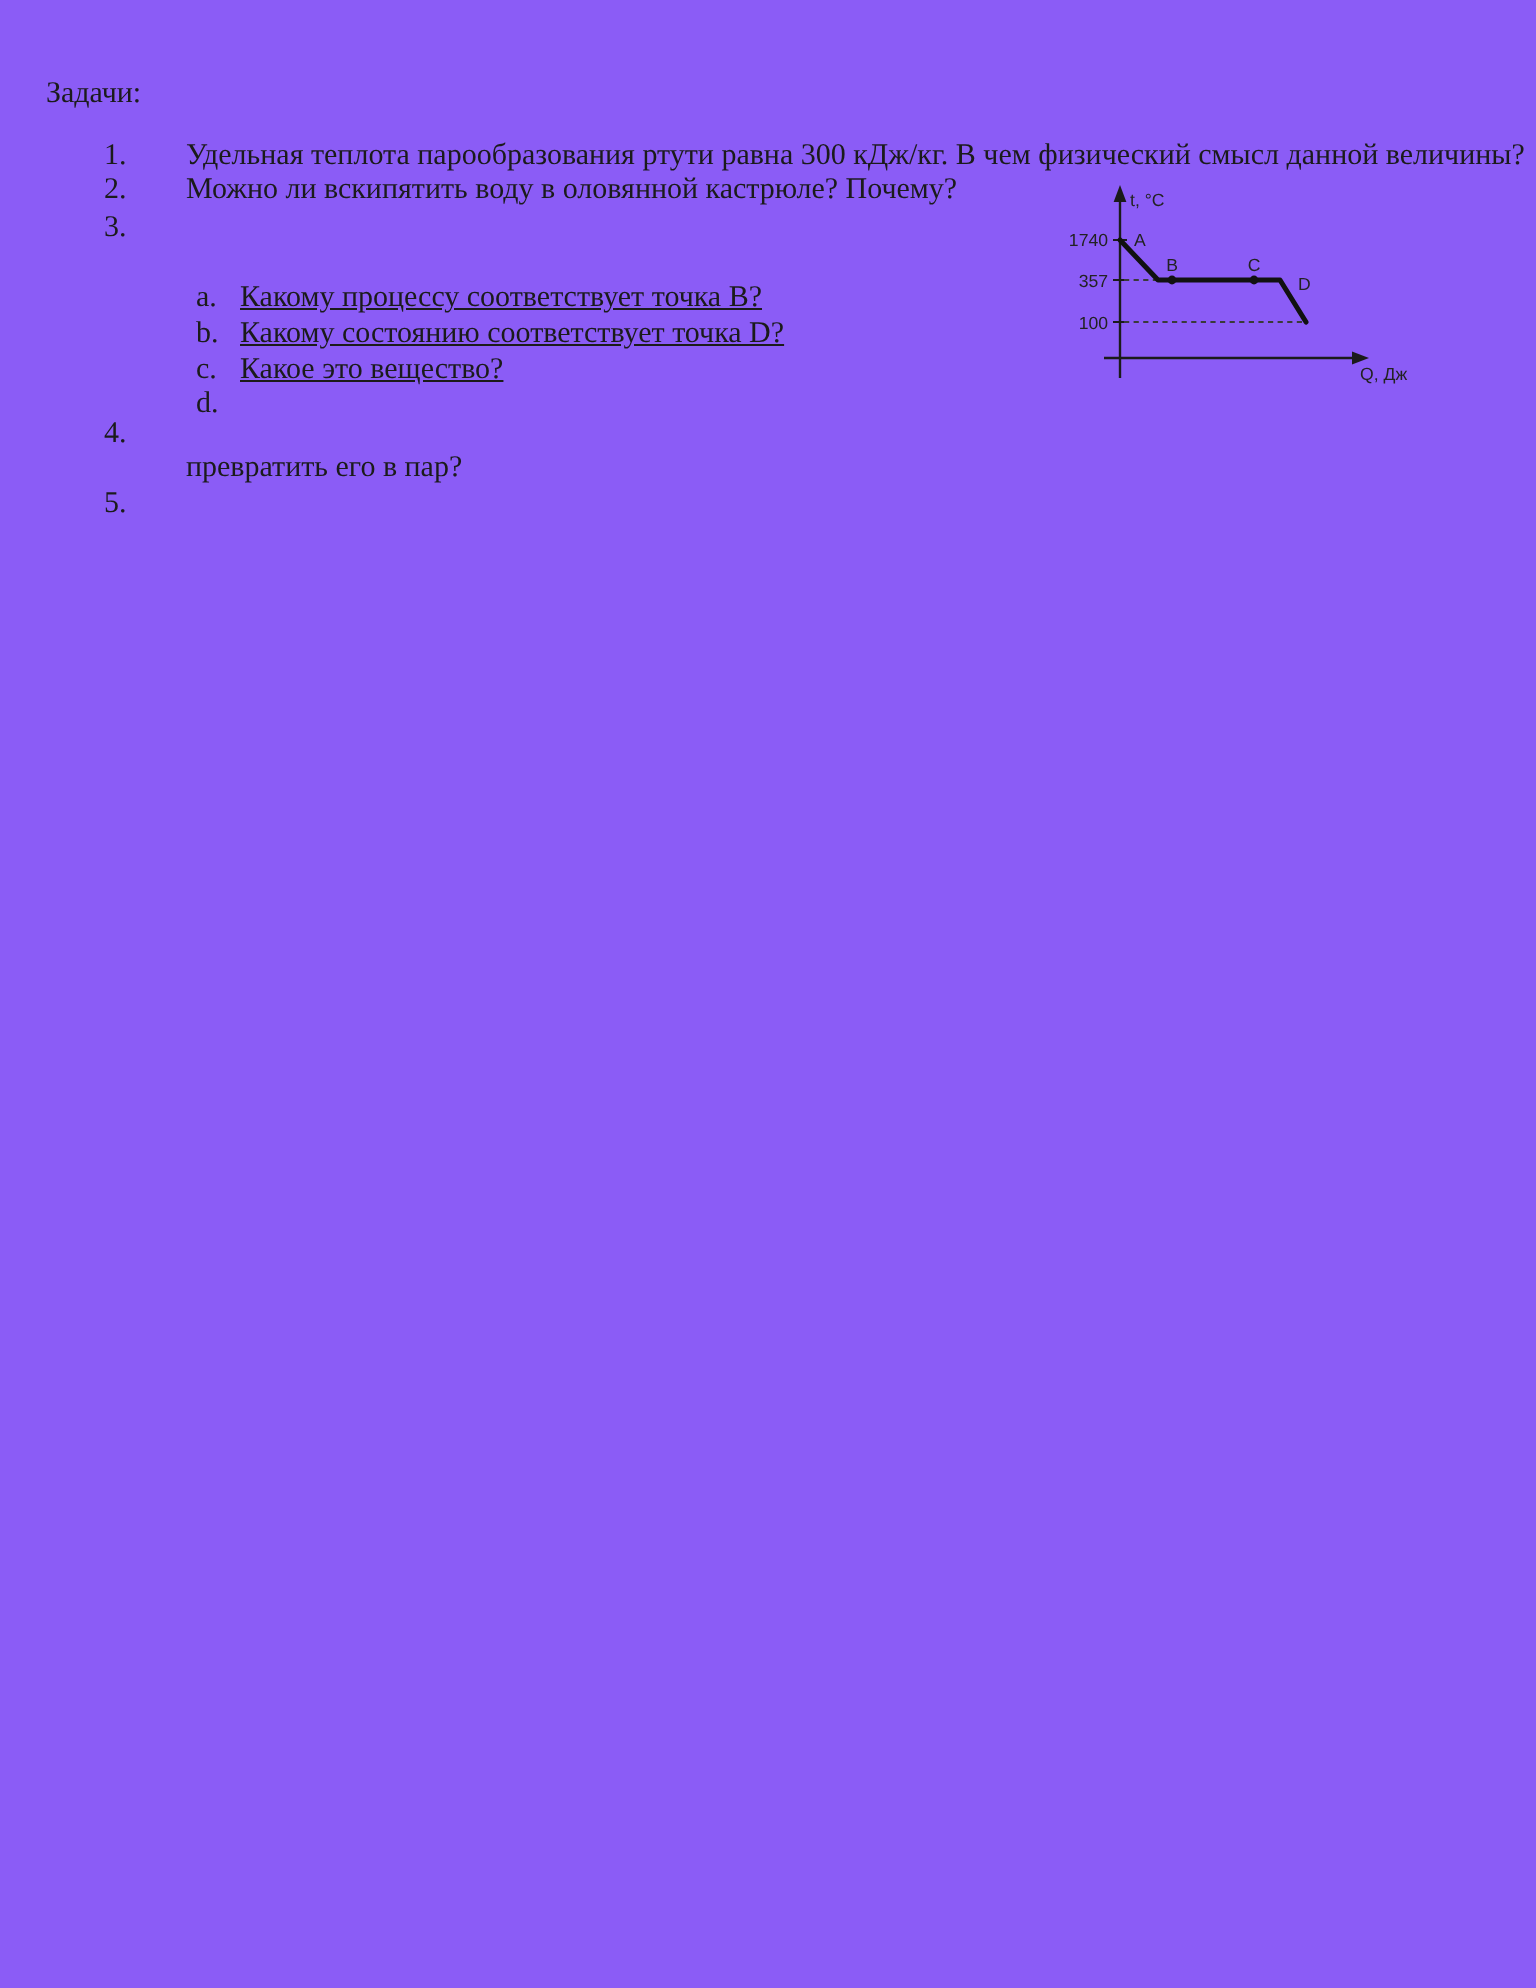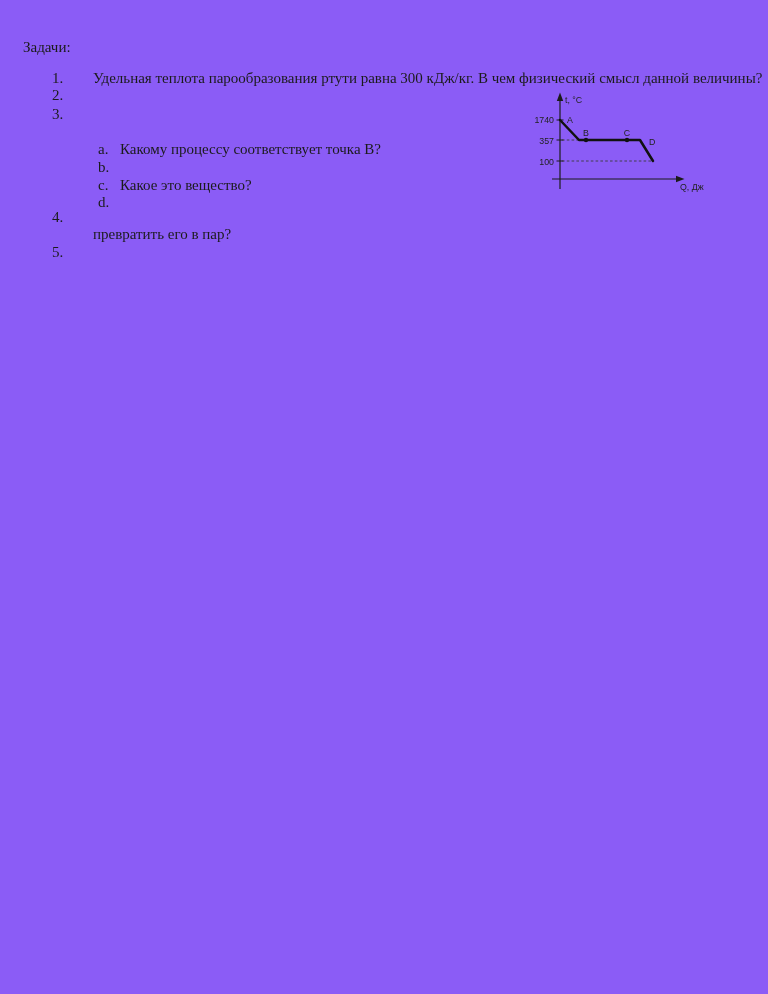--- a/index.html
+++ b/index.html
@@ -15,21 +15,21 @@
     position:absolute;
     font-size:15px;
     line-height:17px;
     white-space:nowrap;
     color:#1b1b1b;
   }
   .stretch{word-spacing:5px;}
   .num{left:52px;}
   .body-col{left:93px;}
   .sub-letter{left:98px;}
-  .sub-col{left:120px;}
+  .sub-col{left:120px;text-decoration:underline;}
   
   .graph{position:absolute;left:523px;top:90px;}
   .ax{stroke:#1b1b1b;stroke-width:1.2;}
   .tick{stroke:#1b1b1b;stroke-width:1;}
   .dash{stroke:#3a3a3a;stroke-width:0.9;stroke-dasharray:2.6 2.2;}
   .curve{fill:none;stroke:#111;stroke-width:2.5;stroke-linejoin:round;stroke-linecap:round;}
   .dot{fill:#111;}
   .arrow{fill:#1b1b1b;}
   .glbl{font-family:"Liberation Sans",sans-serif;font-size:8.8px;fill:#222;}
 </style>
@@ -37,27 +37,29 @@
 <body>
 
 <div class="doc">
 
   <div class="txt" style="left:23px;top:39px">Задачи:</div>
 
   <div class="txt num" style="top:70px">1.</div>
   <div class="txt body-col" style="top:70px">Удельная теплота парообразования ртути равна 300 кДж/кг. В чем физический смысл данной величины?</div>
 
   <div class="txt num" style="top:87px">2.</div>
+  <div class="txt body-col" style="top:87px">Можно ли вскипятить воду в оловянной кастрюле? Почему?</div>
 
   <div class="txt num" style="top:106px">3.</div>
 
   <div class="txt sub-letter" style="top:141px">a.</div>
   <div class="txt sub-col" style="top:141px">Какому процессу соответствует точка В?</div>
 
   <div class="txt sub-letter" style="top:159px">b.</div>
+  <div class="txt sub-col" style="top:159px">Какому состоянию соответствует точка D?</div>
 
   <div class="txt sub-letter" style="top:177px">c.</div>
   <div class="txt sub-col" style="top:177px">Какое это вещество?</div>
 
   <div class="txt sub-letter" style="top:194px">d.</div>
 
   <div class="txt num" style="top:209px">4.</div>
   <div class="txt body-col" style="top:226px">превратить его в пар?</div>
 
   <div class="txt num" style="top:244px">5.</div>

